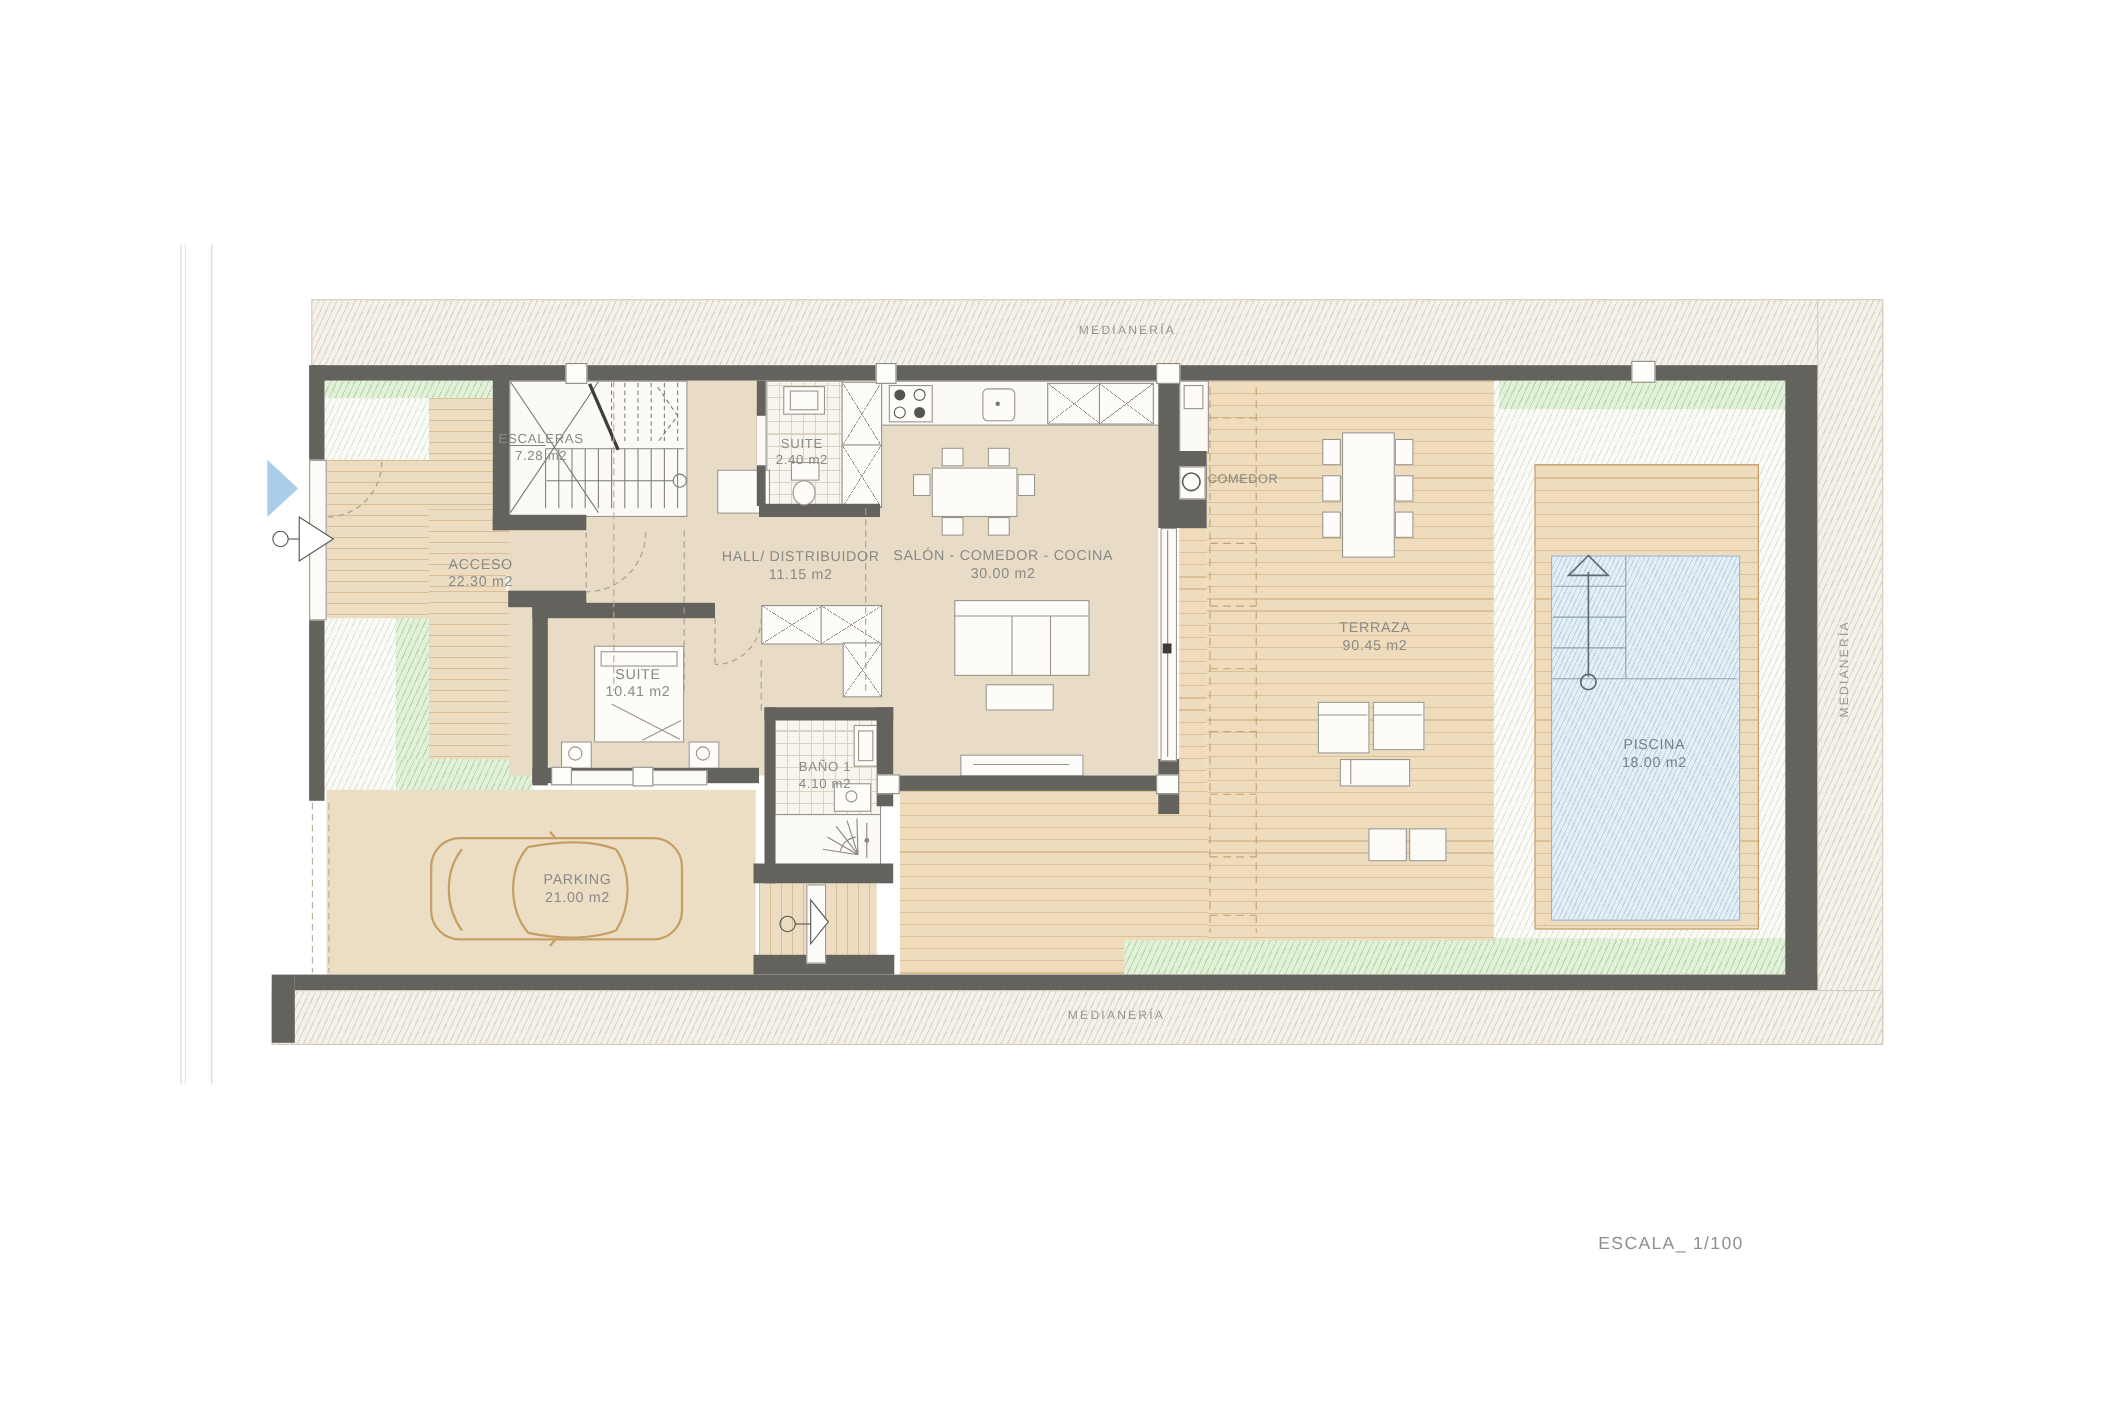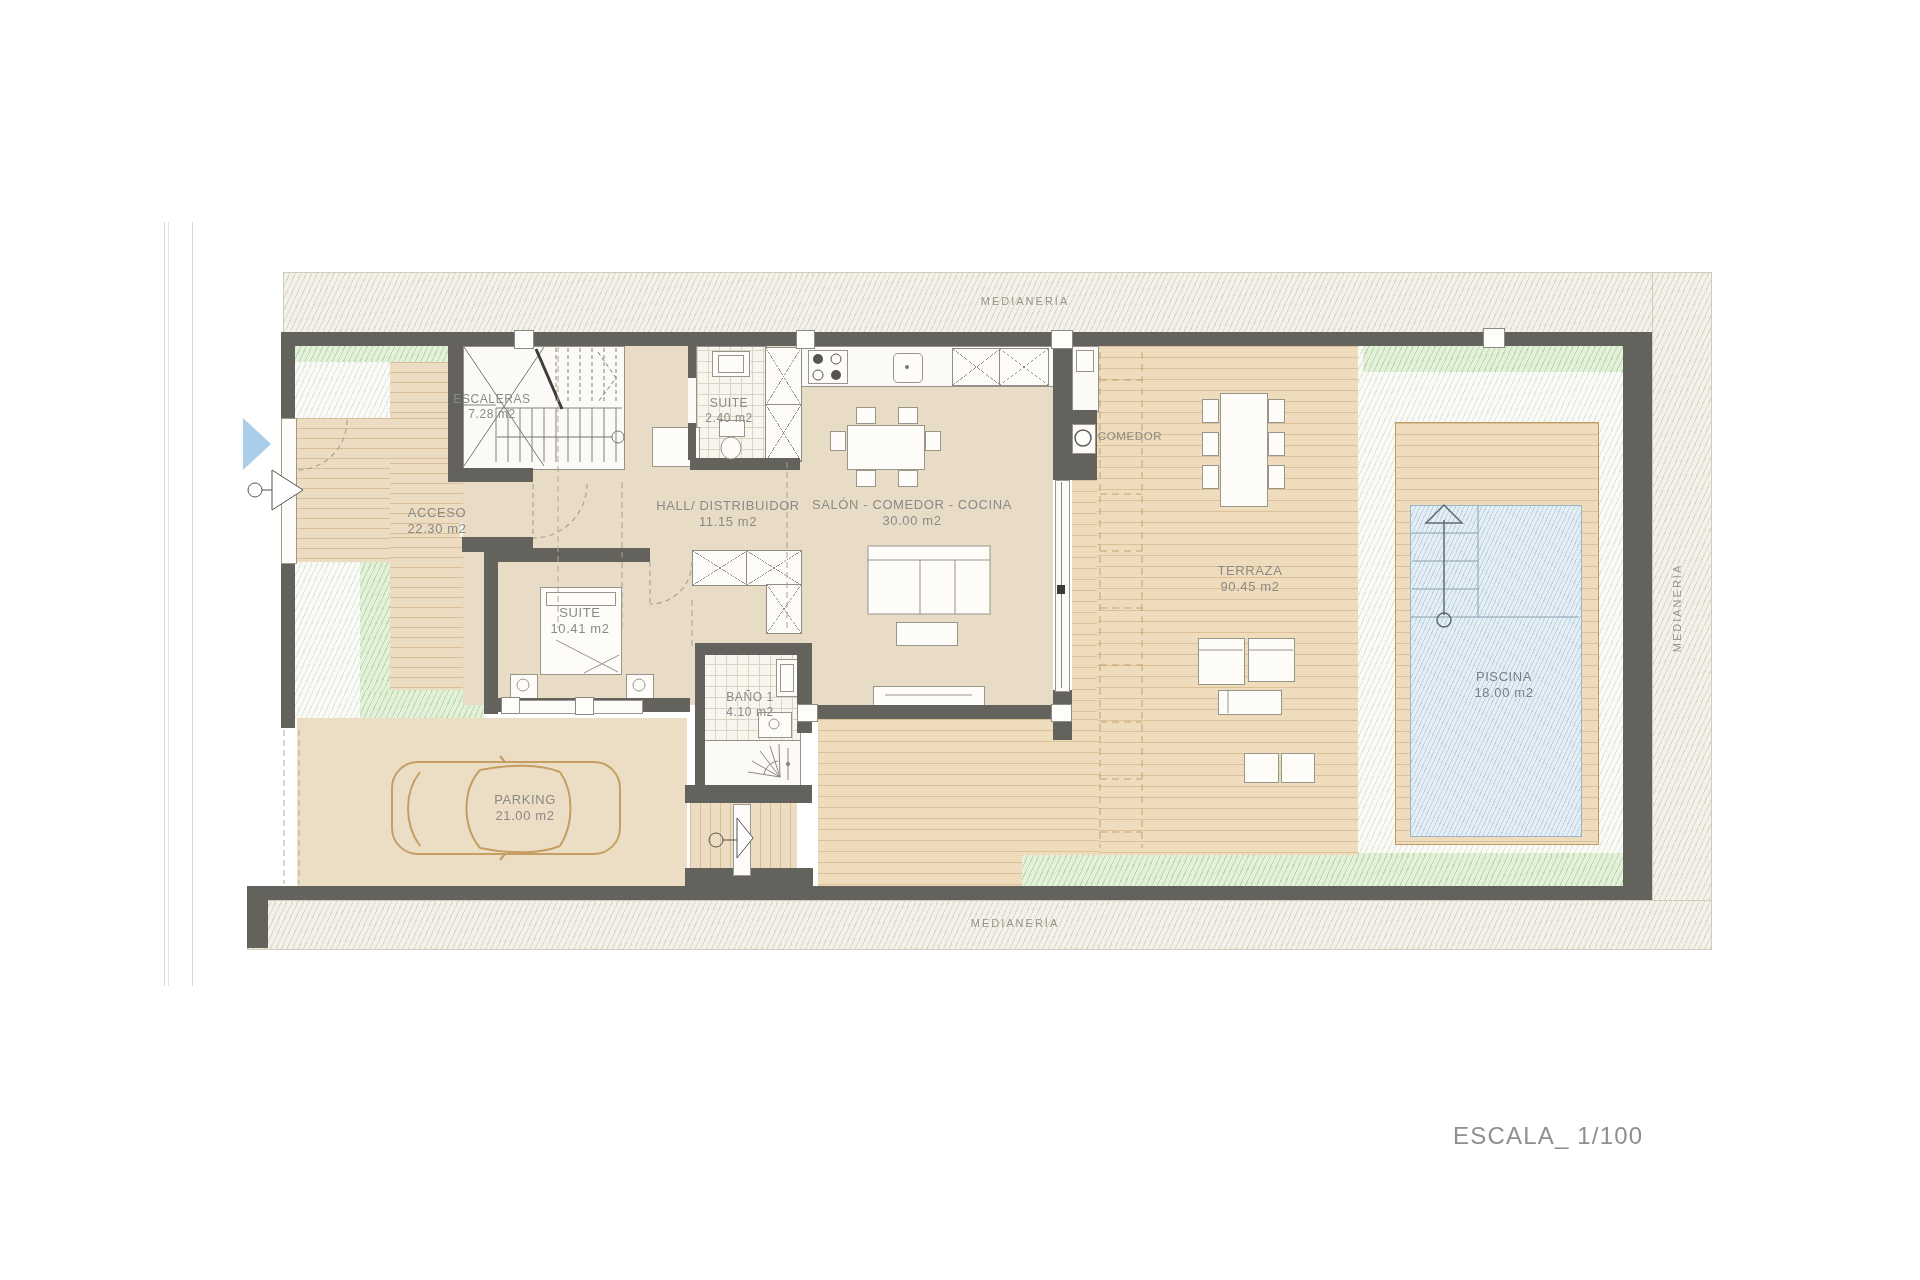--- a/index.html
+++ b/index.html
@@ -30,21 +30,21 @@
                repeating-linear-gradient(90deg,#ddd3c3 0 1px,transparent 1px 11px),#f8f5ee;}
   .wfurn{background:#fdfcf8;border:1px solid #98958a;}
   .x{background:
       linear-gradient(to top right,transparent 49.5%,#928f85 49.5% 50.5%,transparent 50.5%),
       linear-gradient(to bottom right,transparent 49.5%,#928f85 49.5% 50.5%,transparent 50.5%),
       #fcfbf7;border:1px solid #8f8d85;}
   .lbl{position:absolute;transform:translateX(-50%);text-align:center;color:#8a8a86;
        font-size:13px;line-height:16px;letter-spacing:0.6px;white-space:nowrap;}
   .lbl-b{position:absolute;color:#9a958b;font-size:11px;letter-spacing:2px;white-space:nowrap;
         transform:translateX(-50%);}
-  .scale-lbl{position:absolute;color:#8f8f8d;font-size:24px;letter-spacing:1.2px;}
+  .scale-lbl{position:absolute;color:#8f8f8d;font-size:16px;letter-spacing:1.2px;}
   .tri{width:0;height:0;border-left:28px solid #aacdea;border-top:26px solid transparent;
        border-bottom:26px solid transparent;}
   svg{position:absolute;left:0;top:0;pointer-events:none;}
 </style>
 </head>
 <body>
 
 <div id="canvas">
 
   <div class="abs" style="left:164px;top:222px;width:1px;height:764px;background:#dcd7c8;"></div>

